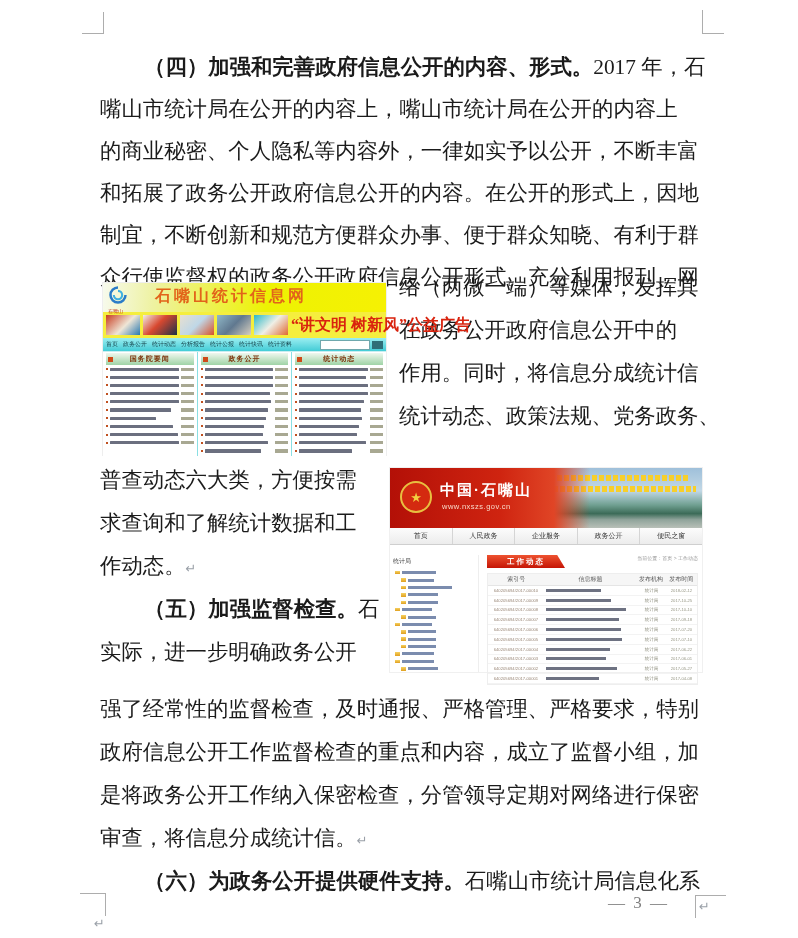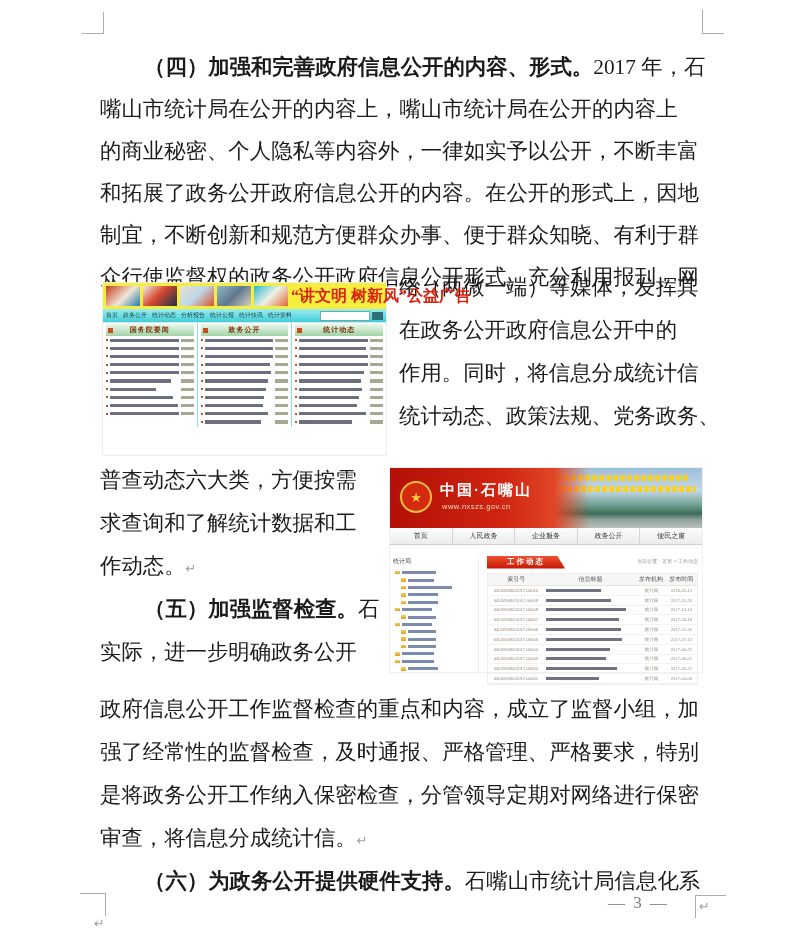--- a/index.html
+++ b/index.html
@@ -81,21 +81,21 @@
   .s2-nav-cell{flex:1;display:flex;align-items:center;justify-content:center;font-size:7px;color:#333;
       border-right:1px solid #d5d5d5;white-space:nowrap;}
   .s2-nav-cell:last-child{border-right:none;}
   .s2-body{display:flex;background:#fff;height:117px;padding-top:10px;}
   .s2-side{width:82px;flex:none;padding:2px 3px 0 3px;border-right:1px solid #eeeeee;}
   .s2-side-title{font-size:6px;color:#444;margin-bottom:3px;white-space:nowrap;}
   .s2-srow{height:7.4px;display:flex;align-items:center;gap:2px;}
   .folder{width:5px;height:3.5px;background:linear-gradient(#f6d060,#e0a020);flex:none;}
   .s2-srow .bar{height:3px;background:#5a6f9a;opacity:.8;}
   .s2-main{flex:1;padding:0 4px 0 8px;min-width:0;}
-  .s2-tabrow{height:14px;display:flex;align-items:center;}
+  .s2-tabrow{height:14px;display:flex;align-items:flex-start;}
   .s2-tab{width:78px;height:13px;background:linear-gradient(#ee5230,#c51505);color:#fff;font-size:7.5px;
       font-weight:bold;display:flex;align-items:center;justify-content:center;letter-spacing:2px;
       clip-path:polygon(0 0,90% 0,100% 100%,0 100%);}
   .s2-crumb{margin-left:auto;font-size:5px;color:#999;padding-bottom:2px;white-space:nowrap;}
   .s2-table{margin-top:4px;border:1px solid #eeeeee;}
   .s2-thead{display:flex;background:#f6f6f6;height:11px;align-items:center;border-bottom:1px solid #e5e5e5;}
   .s2-th{font-size:6px;color:#555;text-align:center;white-space:nowrap;overflow:hidden;}
   .c1{width:27%;}.c2{width:44%;}.c3{width:14%;}.c4{width:15%;}
   .s2-tr{display:flex;height:8.8px;align-items:center;border-bottom:1px solid #f3f3f3;}
   .s2-td-index{font-size:4.2px;color:#9a8878;text-align:center;white-space:nowrap;overflow:hidden;}
@@ -134,30 +134,40 @@
 
   <div class="tblock" style="left:100px;top:459px;">
     <div class="tline">普查动态六大类，方便按需</div>
     <div class="tline">求查询和了解统计数据和工</div>
     <div class="tline"><span>作动态。</span><span class="ret">↵</span></div>
     <div class="tline indent"><span class="bold">（五）加强监督检查。</span><span>石</span></div>
     <div class="tline">实际，进一步明确政务公开</div>
   </div>
 
   <div class="tblock" style="left:100px;top:688px;">
+    <div class="tline">强了经常性的监督检查，及时通报、严格管理、严格要求，特别</div>
     <div class="tline">政府信息公开工作监督检查的重点和内容，成立了监督小组，加</div>
-    <div class="tline">强了经常性的监督检查，及时通报、严格管理、严格要求，特别</div>
     <div class="tline">是将政务公开工作纳入保密检查，分管领导定期对网络进行保密</div>
     <div class="tline"><span>审查，将信息分成统计信。</span><span class="ret">↵</span></div>
     <div class="tline indent"><span class="bold">（六）为政务公开提供硬件支持。</span><span>石嘴山市统计局信息化系</span></div>
   </div>
 
   <div class="pageno">— 3 —</div>
 
   <div class="s1">
+    <div class="s1-head">
+      <div class="s1-logoBox">
+        <svg viewBox="0 0 24 24" width="20" height="20">
+          <path d="M12 3a9 9 0 1 0 9 9" stroke="#2a7cc8" stroke-width="3" fill="none"></path>
+          <path d="M12 7a5 5 0 1 1-5 5" stroke="#3fb0e0" stroke-width="2.5" fill="none"></path>
+        </svg>
+        <div class="s1-logo-cap">石嘴山</div>
+      </div>
+      <div class="s1-title">石嘴山统计信息网</div>
+    </div>
     <div class="s1-banner">
       <span class="thumb th1"></span>
       <span class="thumb th2"></span>
       <span class="thumb th3"></span>
       <span class="thumb th4"></span>
       <span class="thumb th5"></span>
       <span class="s1-slogan">“讲文明 树新风”公益广告</span>
     </div>
     <div class="s1-nav">
       <div class="s1-nav-items">

